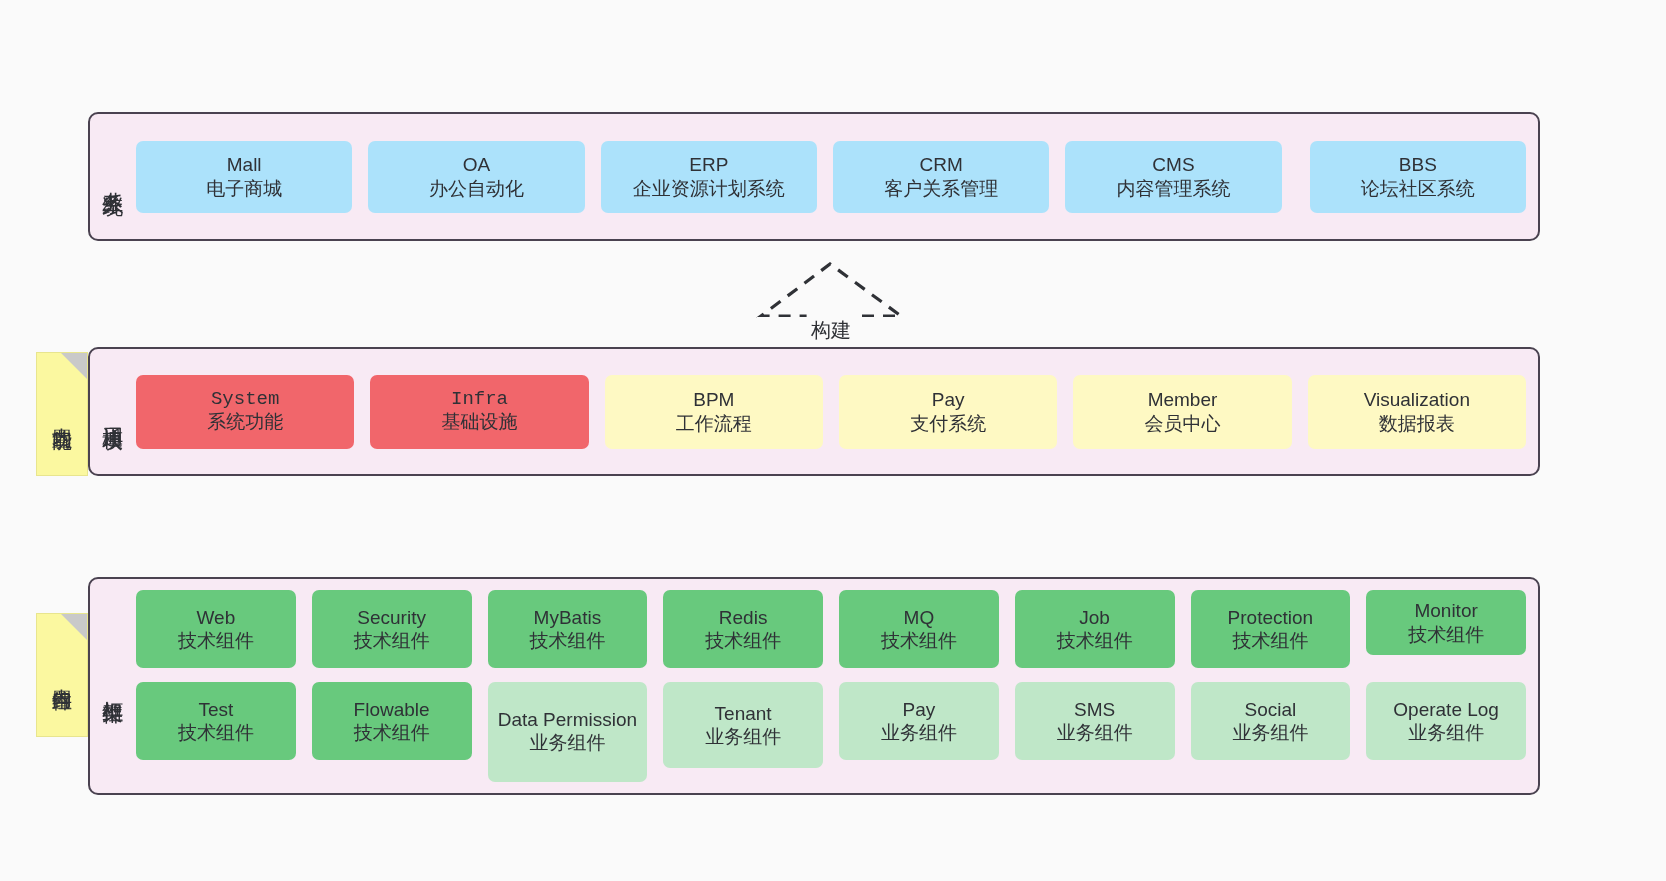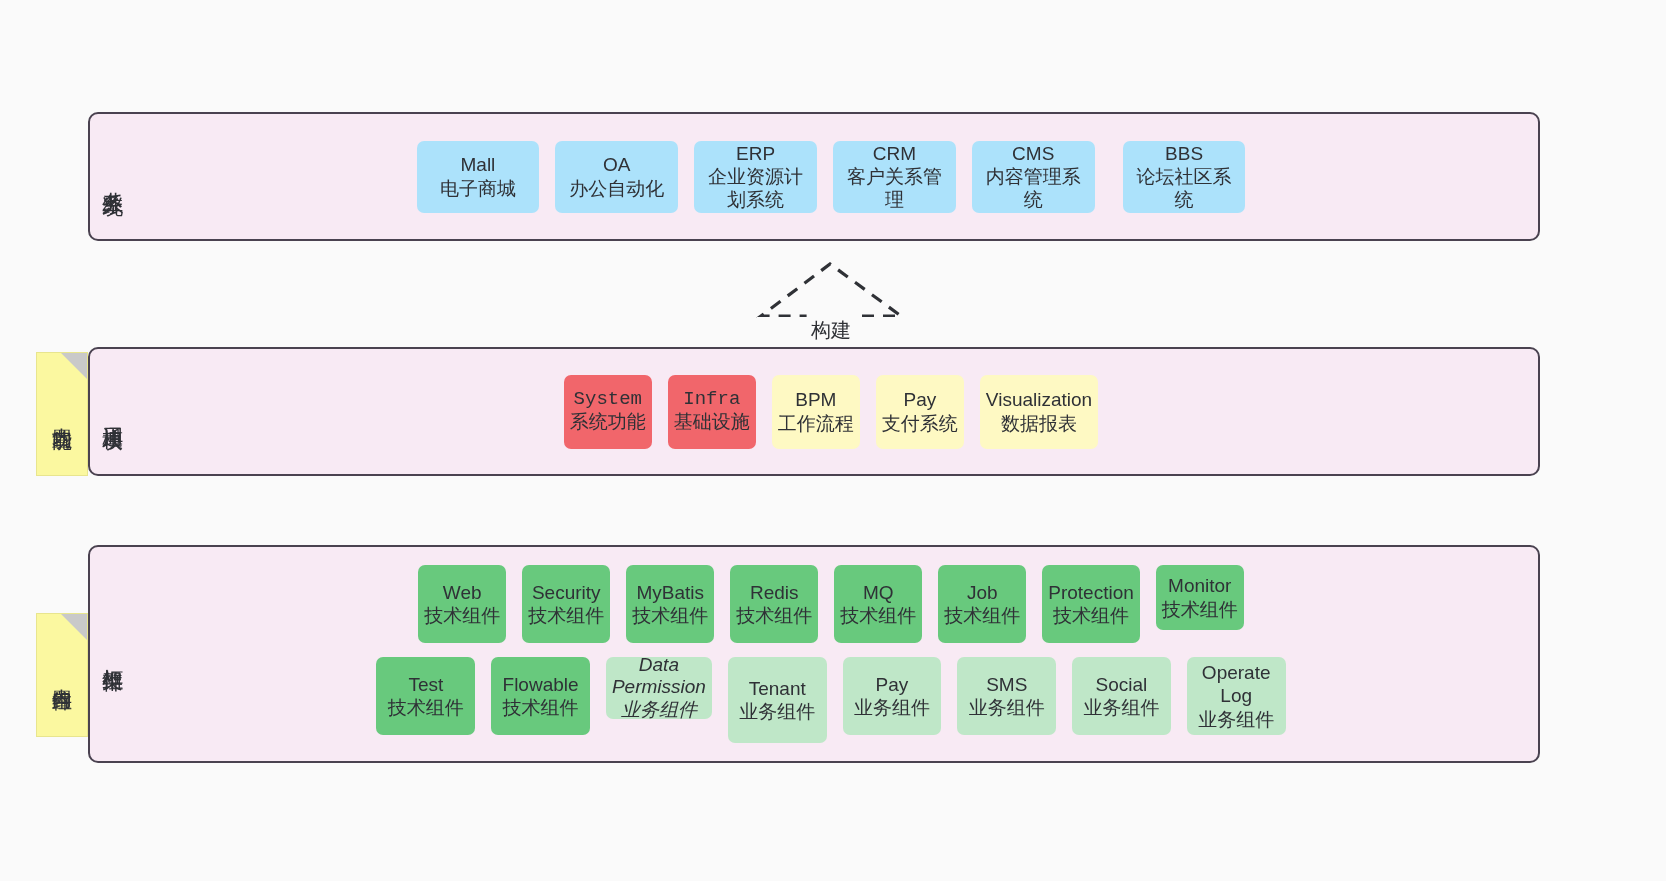--- a/index.html
+++ b/index.html
@@ -43,21 +43,20 @@
     white-space: nowrap;
     user-select: none;
   }
   .layer-body {
     flex: 1 1 auto;
     display: flex;
     flex-direction: column;
     justify-content: center;
     gap: 14px;
     padding: 0 12px 0 0;
-    align-items: center;
   }
   .row {
     display: flex;
     flex-direction: row;
     gap: 16px;
   }
 
   
   .card {
     flex: 1 1 0;
@@ -187,34 +186,38 @@
         </div>
         <div class="card c-pink" style="height:74px;">
           <span class="t-en">BPM</span>
           <span class="t-cn">工作流程</span>
         </div>
         <div class="card c-pink" style="height:74px;">
           <span class="t-en">Pay</span>
           <span class="t-cn">支付系统</span>
         </div>
         <div class="card c-pink" style="height:74px;">
+          <span class="t-en">Member</span>
+          <span class="t-cn">会员中心</span>
+        </div>
+        <div class="card c-pink" style="height:74px;">
           <span class="t-en">Visualization</span>
           <span class="t-cn">数据报表</span>
         </div>
       </div>
     </div>
   </div>
 
 
   <div class="note" id="note-builtin-components" style="left:36px; top:613px; width:52px; height:124px;">
     <span class="fold"></span>
     <span>内置组件</span>
   </div>
 
-  <div class="layer" id="layer-framework" style="left:88px; top:545px; width:1452px; height:218px;">
+  <div class="layer" id="layer-framework" style="left:88px; top:577px; width:1452px; height:218px;">
     <div class="layer-title">框架组件</div>
     <div class="layer-body">
 
       <div class="row">
         <div class="card c-green" style="height:78px;">
           <span class="t-en">Web</span>
           <span class="t-cn">技术组件</span>
         </div>
         <div class="card c-green" style="height:78px;">
           <span class="t-en">Security</span>
@@ -248,21 +251,21 @@
 
       <div class="row">
         <div class="card c-green" style="height:78px;">
           <span class="t-en">Test</span>
           <span class="t-cn">技术组件</span>
         </div>
         <div class="card c-green" style="height:78px;">
           <span class="t-en">Flowable</span>
           <span class="t-cn">技术组件</span>
         </div>
-        <div class="card c-lightgreen three" style="height:62px;font-style:italic;">
+        <div class="card c-lightgreen three" style="height:100px;">
           <span class="t-en">Data Permission</span>
           <span class="t-cn">业务组件</span>
         </div>
         <div class="card c-lightgreen" style="height:86px;">
           <span class="t-en">Tenant</span>
           <span class="t-cn">业务组件</span>
         </div>
         <div class="card c-lightgreen" style="height:78px;">
           <span class="t-en">Pay</span>
           <span class="t-cn">业务组件</span>

